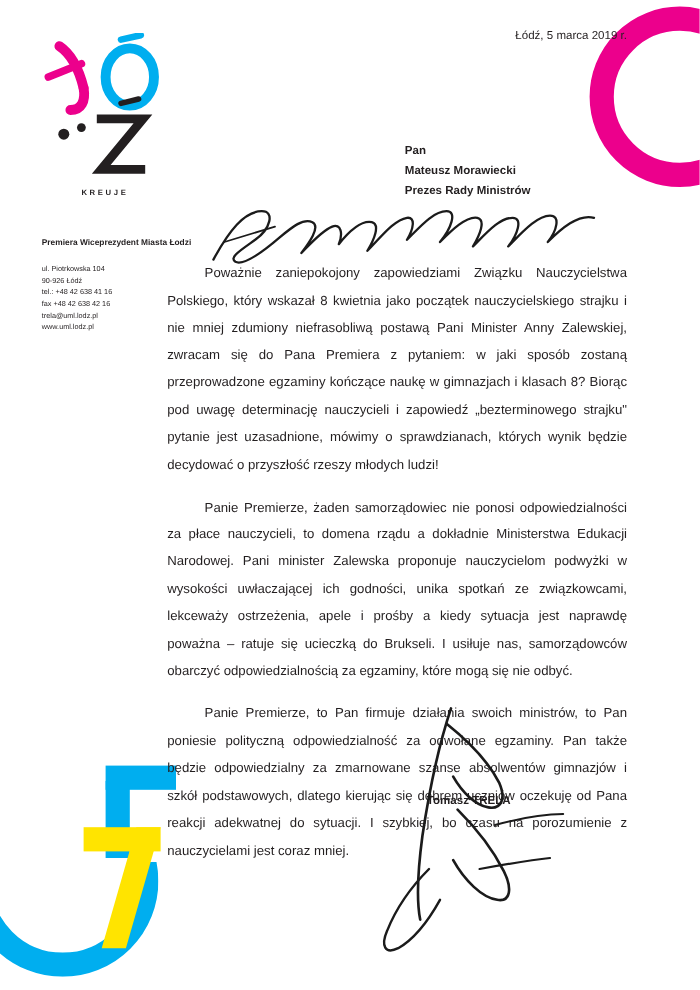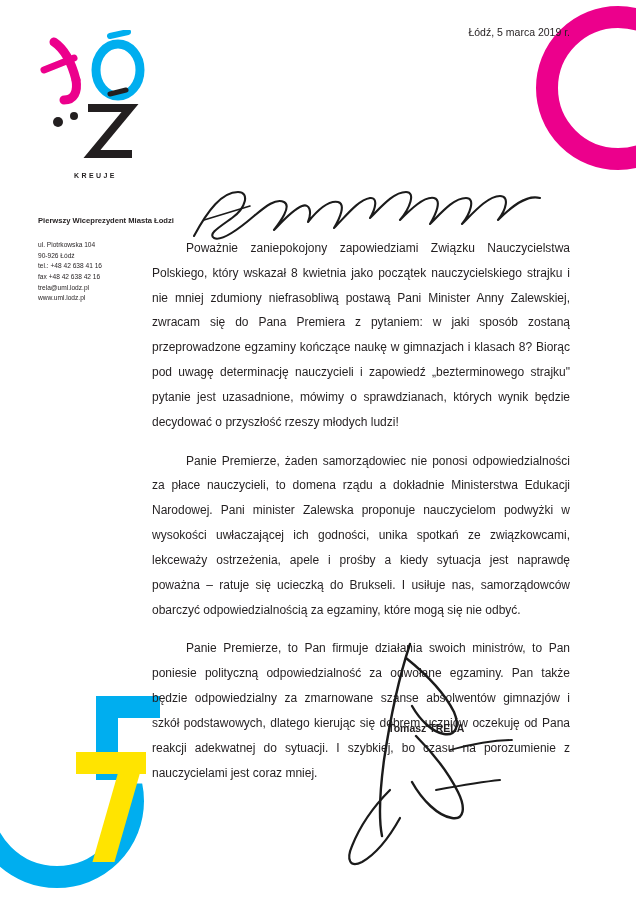--- a/index.html
+++ b/index.html
@@ -209,22 +209,27 @@
       <circle cx="22" cy="92" r="5" fill="#231f20"></circle>
       <circle cx="38" cy="86" r="4" fill="#231f20"></circle>
       <path d="M52 78 L 94 78 L 56 124 L 96 124" stroke="#231f20" stroke-width="8" fill="none" stroke-linejoin="miter"></path>
       <path d="M74 64 L 90 60" stroke="#231f20" stroke-width="5" stroke-linecap="round"></path>
     </svg>
     <div class="logo-word">KREUJE</div>
   </div>
 
   <div class="date">Łódź, 5 marca 2019 r.</div>
 
-
-  <div class="sender-title">Pierwszy Wiceprezydent Miasta Łodzi</div>
+  <div class="addressee">
+    <div>Pan</div>
+    <div>Mateusz Morawiecki</div>
+    <div>Prezes Rady Ministrów</div>
+  </div>
+
+  <div class="sender-title">Premiera Wiceprezydent Miasta Łodzi</div>
   <div class="sender-contact">
     <div>ul. Piotrkowska 104</div>
     <div>90-926 Łódź</div>
     <div>tel.: +48 42 638 41 16</div>
     <div>fax +48 42 638 42 16</div>
     <div>trela@uml.lodz.pl</div>
     <div>www.uml.lodz.pl</div>
   </div>
 
   <div class="body-text">

